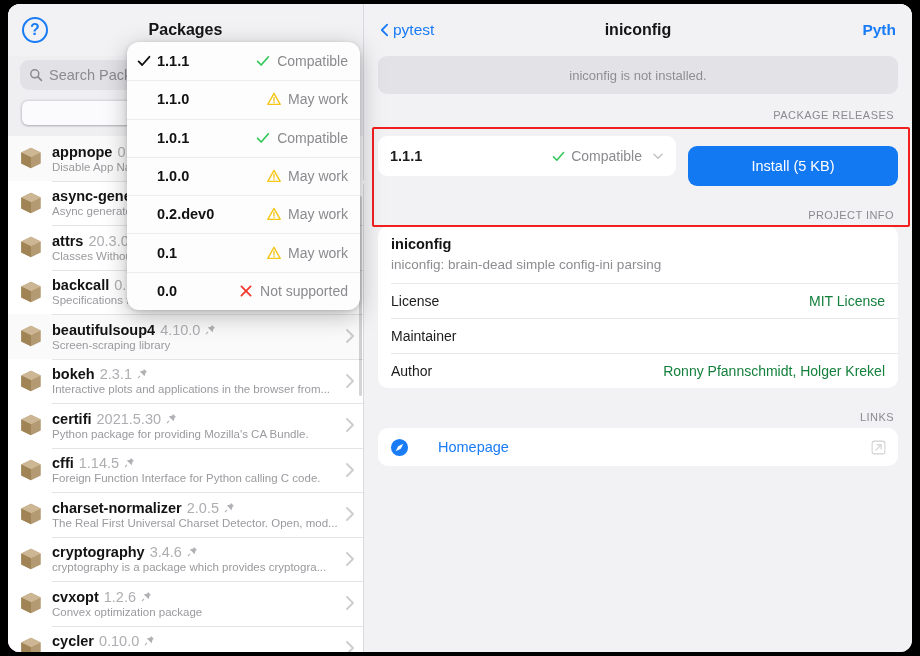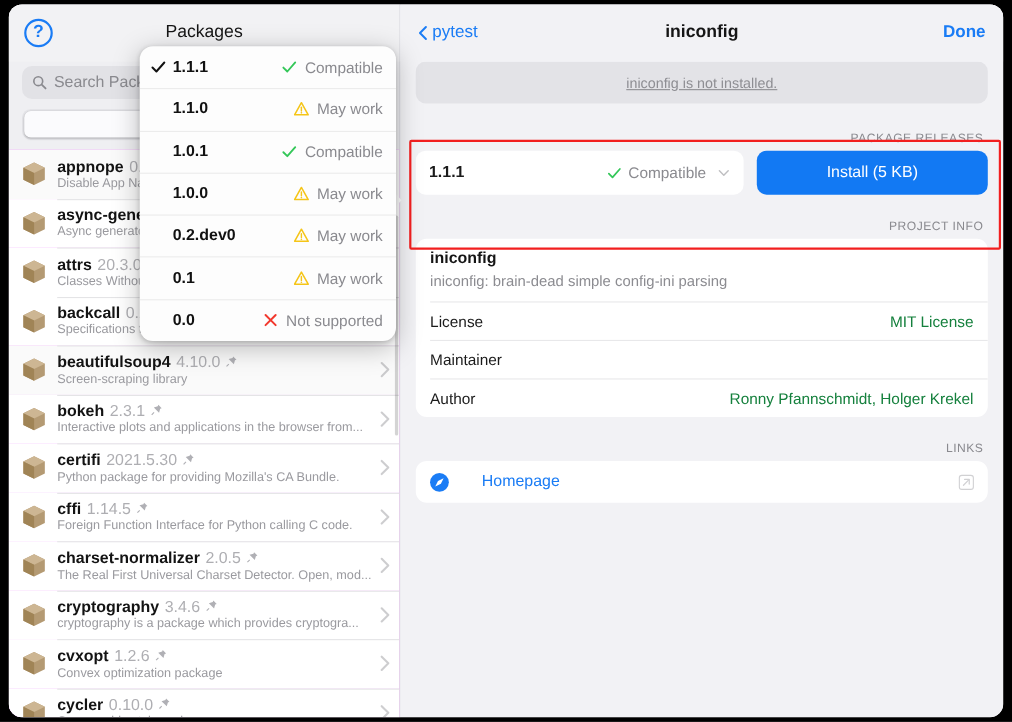--- a/index.html
+++ b/index.html
@@ -55,21 +55,21 @@
     display: flex; align-items: center; justify-content: center;
     line-height: 1;
     background: transparent;
     cursor: pointer;
   }
   .left-title {
     position: absolute;
     left: 0; right: 0;
     text-align: center;
     font-size: 16px;
-    font-weight: 400;
+    font-weight: 700;
     color: #151515;
     pointer-events: none;
   }
   .search-row {
     flex: 0 0 38px;
     padding: 0 12px;
     display: flex; align-items: center;
   }
   .search-field {
     width: 100%;
@@ -192,22 +192,21 @@
   }
 
   .right-body { flex: 1 1 auto; padding: 0 14px; overflow: hidden; }
 
   .notice {
     height: 38px;
     background: #e3e3e7;
     border-radius: 9px;
     display: flex; align-items: center; justify-content: center;
     font-size: 13px; color: #8e8e93;
-    margin-bottom: 26px;
-    text-decoration: underline;
+    margin-bottom: 15px;
   }
 
   .sect-hd {
     font-size: 11px; color: #8a8a8f;
     letter-spacing: .45px;
     padding: 0 4px 5px 4px;
     text-transform: uppercase;
     text-align: right;
   }
 
@@ -233,20 +232,21 @@
     flex: 0 0 210px;
     height: 40px;
     background: #1279f3;
     color: #fff;
     border-radius: 9px;
     border: none;
     font-size: 14.5px;
     font-family: "Liberation Sans", sans-serif;
     display: flex; align-items: center; justify-content: center;
     cursor: pointer;
+    margin-top: 20px;
   }
   .spacer-22 { height: 23px; }
 
   .card {
     background: #ffffff;
     border-radius: 10px;
     overflow: hidden;
   }
   .card-head { padding: 10px 13px 11px 13px; }
   .card-head .t { font-size: 14.5px; font-weight: 700; color: #151515; }
@@ -625,21 +625,21 @@
     <div class="right-panel">
 
       <div class="right-header">
         <div class="back-btn">
           <svg class="back-chev" viewBox="0 0 10 16">
               <polyline points="8,2 2,8 8,14" fill="none" stroke="#1a7cf5" stroke-width="2" stroke-linecap="round" stroke-linejoin="round"></polyline>
             </svg>
           <span>pytest</span>
         </div>
         <div class="right-title">iniconfig</div>
-        <div class="done-btn">Done</div>
+        <div class="done-btn">Pyth</div>
       </div>
 
       <div class="right-body">
 
         <div class="notice">iniconfig is not installed.</div>
 
         <div class="sect-hd">PACKAGE RELEASES</div>
 
         <div class="release-row">
           <div class="release-select">

